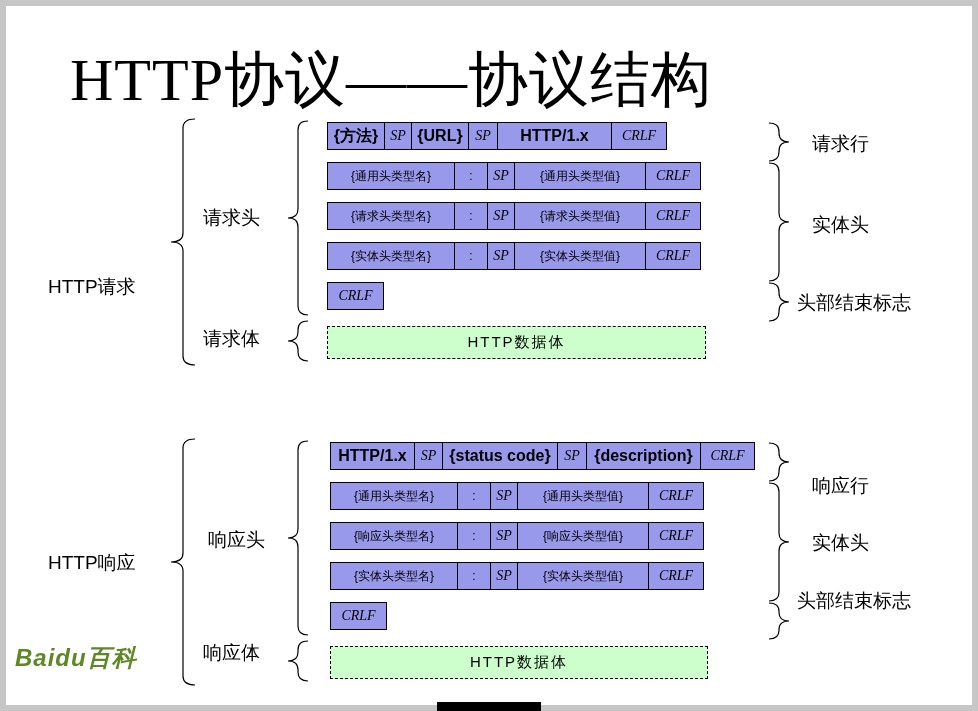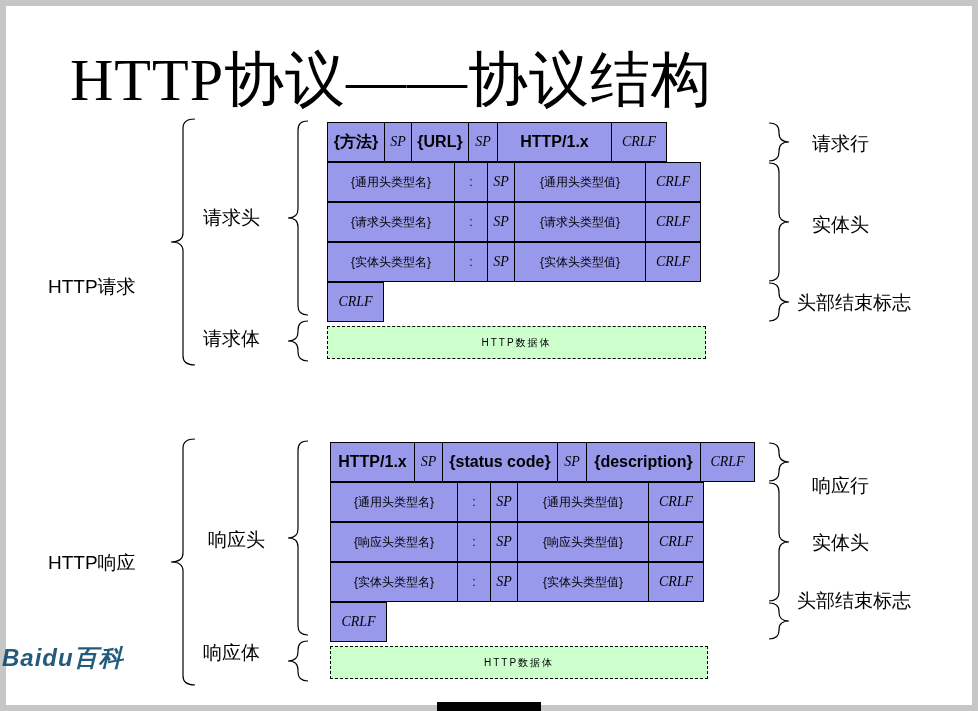--- a/index.html
+++ b/index.html
@@ -7,39 +7,39 @@
   .slide {
     position:relative; width:978px; height:711px; background:#fff;
     box-shadow: inset 0 0 0 6px var(--frame, #c6c6c6);
     font-family:"Liberation Sans", sans-serif; overflow:hidden; color:#000;
   }
   .title {
     position:absolute; left:70px; top:40px;
     font-family:"Liberation Serif", serif; font-size:60px; font-weight:400;
     letter-spacing:1px; white-space:nowrap;
   }
-  .row { position:absolute; display:flex; height:40px; }
+  .row { position:absolute; display:flex; height:28px; }
   .cell {
     background:var(--cell-fill, #9999ec); border:1px solid #000; margin-left:-1px;
     display:flex; align-items:center; justify-content:center;
     font-size:12px; height:100%; white-space:nowrap; overflow:hidden;
   }
   .row .cell:first-child { margin-left:0; }
   .sp, .crlf-t { font-style:italic; font-size:14px; font-family:"Liberation Serif", serif; }
   .bold { font-weight:bold; font-size:16px; }
   .databody {
     position:absolute; background:var(--body-fill, #ccffcc); border:1px dashed #000;
     display:flex; align-items:center; justify-content:center;
-    font-size:10px; letter-spacing:2px;
+    font-size:15px; letter-spacing:2px;
   }
   .lbl { position:absolute; font-size:19px; white-space:nowrap; }
   .brace { position:absolute; overflow:visible; }
   .watermark {
-    position:absolute; left:2px; top:642px; font-size:24px; font-weight:bold;
-    font-style:italic; color:#0c4a6e; opacity:.9; letter-spacing:1px;
+    position:absolute; left:15px; top:642px; font-size:24px; font-weight:bold;
+    font-style:italic; color:#4d7c0f; opacity:.9; letter-spacing:1px;
   }
   .bottom-bar { position:absolute; left:437px; top:702px; width:104px; height:9px; background:#000; }
 </style>
 </head>
 <body>
 
 <div class="slide">
 
   <div class="title">HTTP协议——协议结构</div>
 

